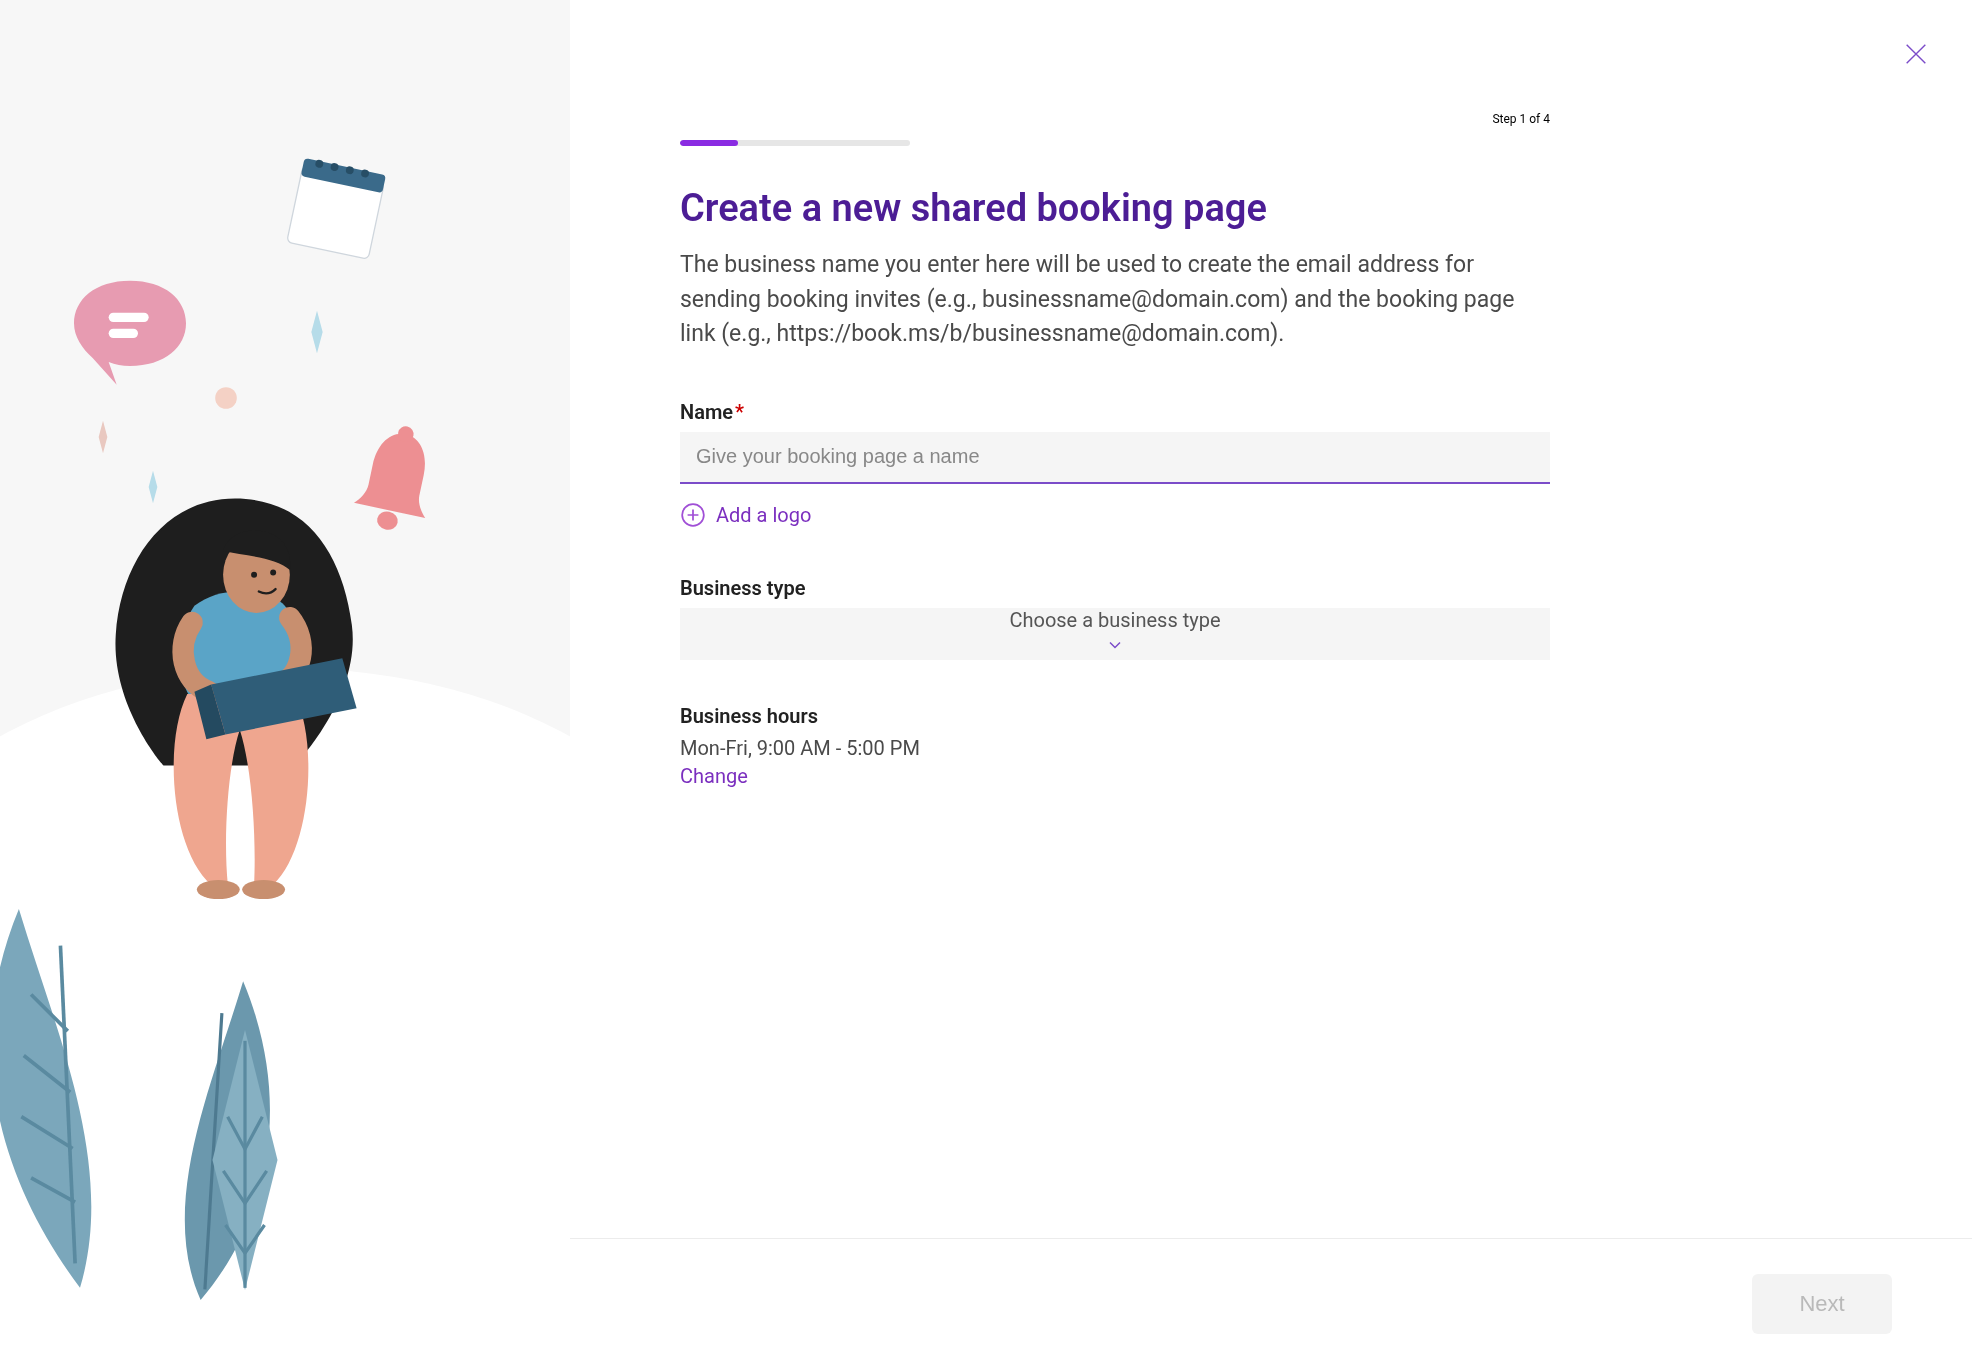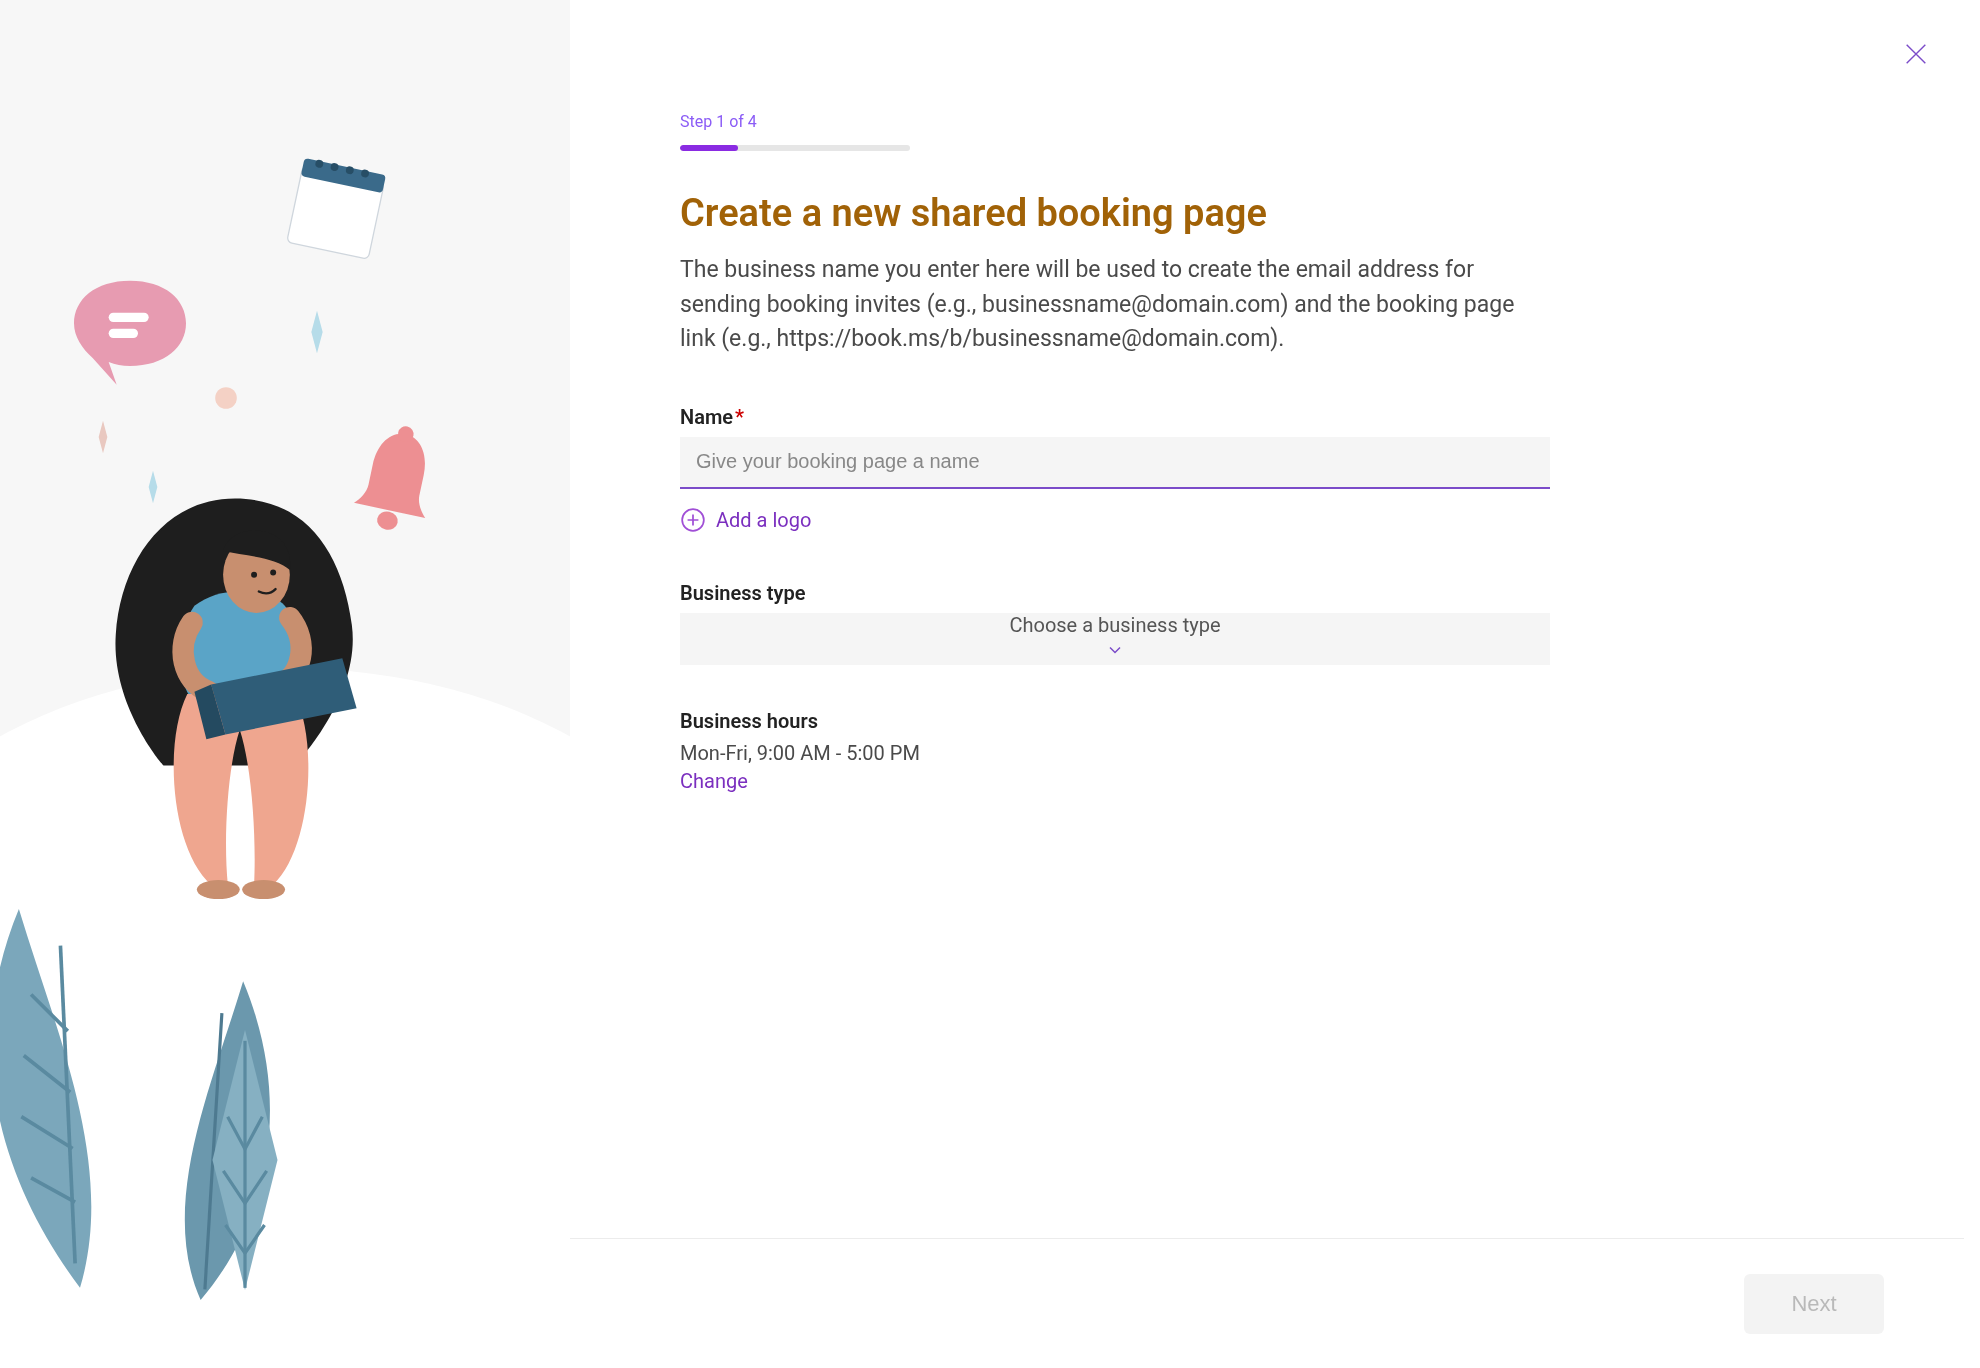--- a/index.html
+++ b/index.html
@@ -63,43 +63,44 @@
       border-radius: 4px;
     }
     .close-btn svg { width: 28px; height: 28px; stroke: #7b4cc9; stroke-width: 1.2; }
 
     .form-wrap {
       padding: 112px 120px 0 110px;
       max-width: 1100px;
     }
 
     .step-label {
-      font-size: 16px;
-      color: #8b5cf6;
+      font-size: 12px;
+      color: #000000;
       margin-bottom: 14px;
+      text-align: right;
     }
 
     .progress-track {
       width: 230px;
       height: 6px;
       background: #e6e6e6;
       border-radius: 3px;
       overflow: hidden;
       margin-bottom: 40px;
     }
     .progress-fill {
       height: 100%;
       background: #8a2be2;
       border-radius: 3px;
     }
 
     .page-title {
       font-size: 38px;
       font-weight: 600;
-      color: #a16207;
+      color: #4c1d95;
       margin-bottom: 18px;
     }
     .page-desc {
       font-size: 23px;
       line-height: 1.5;
       color: #4a4a4a;
       margin-bottom: 48px;
       max-width: 960px;
     }
 
@@ -165,21 +166,21 @@
       margin-top: 4px;
       font-size: 20px;
       color: #7b2fbf;
       cursor: pointer;
       text-align: right;
     }
 
     
     .footer {
       position: absolute;
-      left: 0; right: 16px; bottom: 0;
+      left: 0; right: 8px; bottom: 0;
       height: 130px;
       border-top: 1px solid #ececec;
       display: flex;
       justify-content: flex-end;
       align-items: center;
       padding-right: 80px;
       background: #fff;
     }
     .next-btn {
       min-width: 140px;

